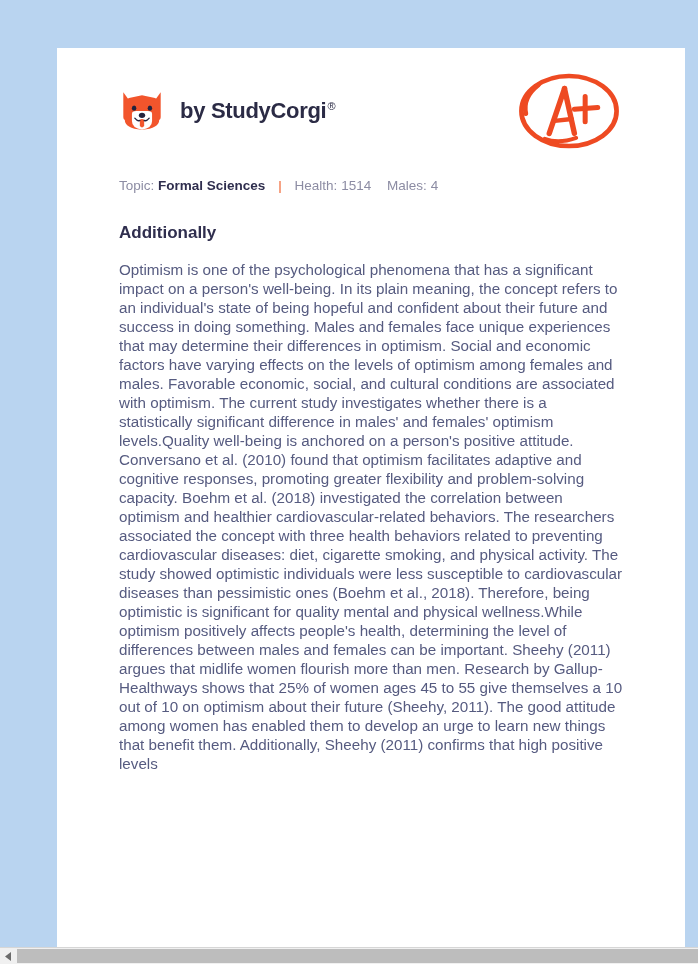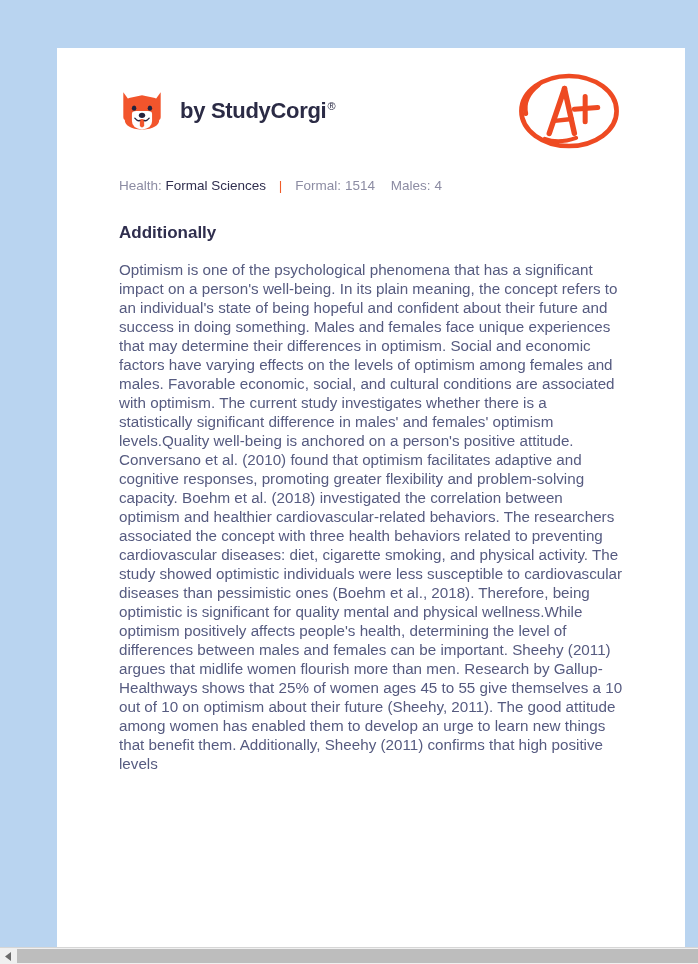--- a/index.html
+++ b/index.html
@@ -92,21 +92,21 @@
   
   .doc-meta {
     margin-top: 20px;
     font-size: 13.5px;
     color: #8c8ca3;
     white-space: nowrap;
   }
   .doc-meta .topic-label { color: #8c8ca3; }
   .doc-meta .topic-value {
     color: #2f2e4e;
-    font-weight: normal;
+    font-weight: bold;
     text-decoration: none;
     cursor: pointer;
   }
   .doc-meta .sep {
     color: #f05c28;
     margin: 0 9px;
   }
   .doc-meta .wp { color: #8c8ca3; margin-right: 4px; }
   .doc-meta .wp-val { color: #8c8ca3; }
 
@@ -210,24 +210,24 @@
 
           <path d="M78 33 L78 61" fill="none" stroke="#ee4a22" stroke-width="5.6" stroke-linecap="round"></path>
           <path d="M66 47 L92 45" fill="none" stroke="#ee4a22" stroke-width="5.6" stroke-linecap="round"></path>
 
           <path d="M33 80 Q48 86 68 79" fill="none" stroke="#ee4a22" stroke-width="4.4" stroke-linecap="round"></path>
         </svg>
       </div>
 
 
       <div class="doc-meta">
-        <span class="topic-label">Health:</span>
+        <span class="topic-label">Topic:</span>
         <span class="topic-value">Formal Sciences</span>
         <span class="sep">|</span>
-        <span class="wp">Formal:</span><span class="wp-val">1514</span>
+        <span class="wp">Health:</span><span class="wp-val">1514</span>
         <span class="wp" style="margin-left:12px;">Males:</span><span class="wp-val">4</span>
       </div>
 
       <h2 class="section-heading">Additionally</h2>
       <p class="body-text">Optimism is one of the psychological phenomena that has a significant impact on a person's well-being. In its plain meaning, the concept refers to an individual's state of being hopeful and confident about their future and success in doing something. Males and females face unique experiences that may determine their differences in optimism. Social and economic factors have varying effects on the levels of optimism among females and males. Favorable economic, social, and cultural conditions are associated with optimism. The current study investigates whether there is a statistically significant difference in males' and females' optimism levels.Quality well-being is anchored on a person's positive attitude. Conversano et al. (2010) found that optimism facilitates adaptive and cognitive responses, promoting greater flexibility and problem-solving capacity. Boehm et al. (2018) investigated the correlation between optimism and healthier cardiovascular-related behaviors. The researchers associated the concept with three health behaviors related to preventing cardiovascular diseases: diet, cigarette smoking, and physical activity. The study showed optimistic individuals were less susceptible to cardiovascular diseases than pessimistic ones (Boehm et al., 2018). Therefore, being optimistic is significant for quality mental and physical wellness.While optimism positively affects people's health, determining the level of differences between males and females can be important. Sheehy (2011) argues that midlife women flourish more than men. Research by Gallup-Healthways shows that 25% of women ages 45 to 55 give themselves a 10 out of 10 on optimism about their future (Sheehy, 2011). The good attitude among women has enabled them to develop an urge to learn new things that benefit them. Additionally, Sheehy (2011) confirms that high positive levels</p>
 
     </div>
   </div>
 
   <div class="hscrollbar">

